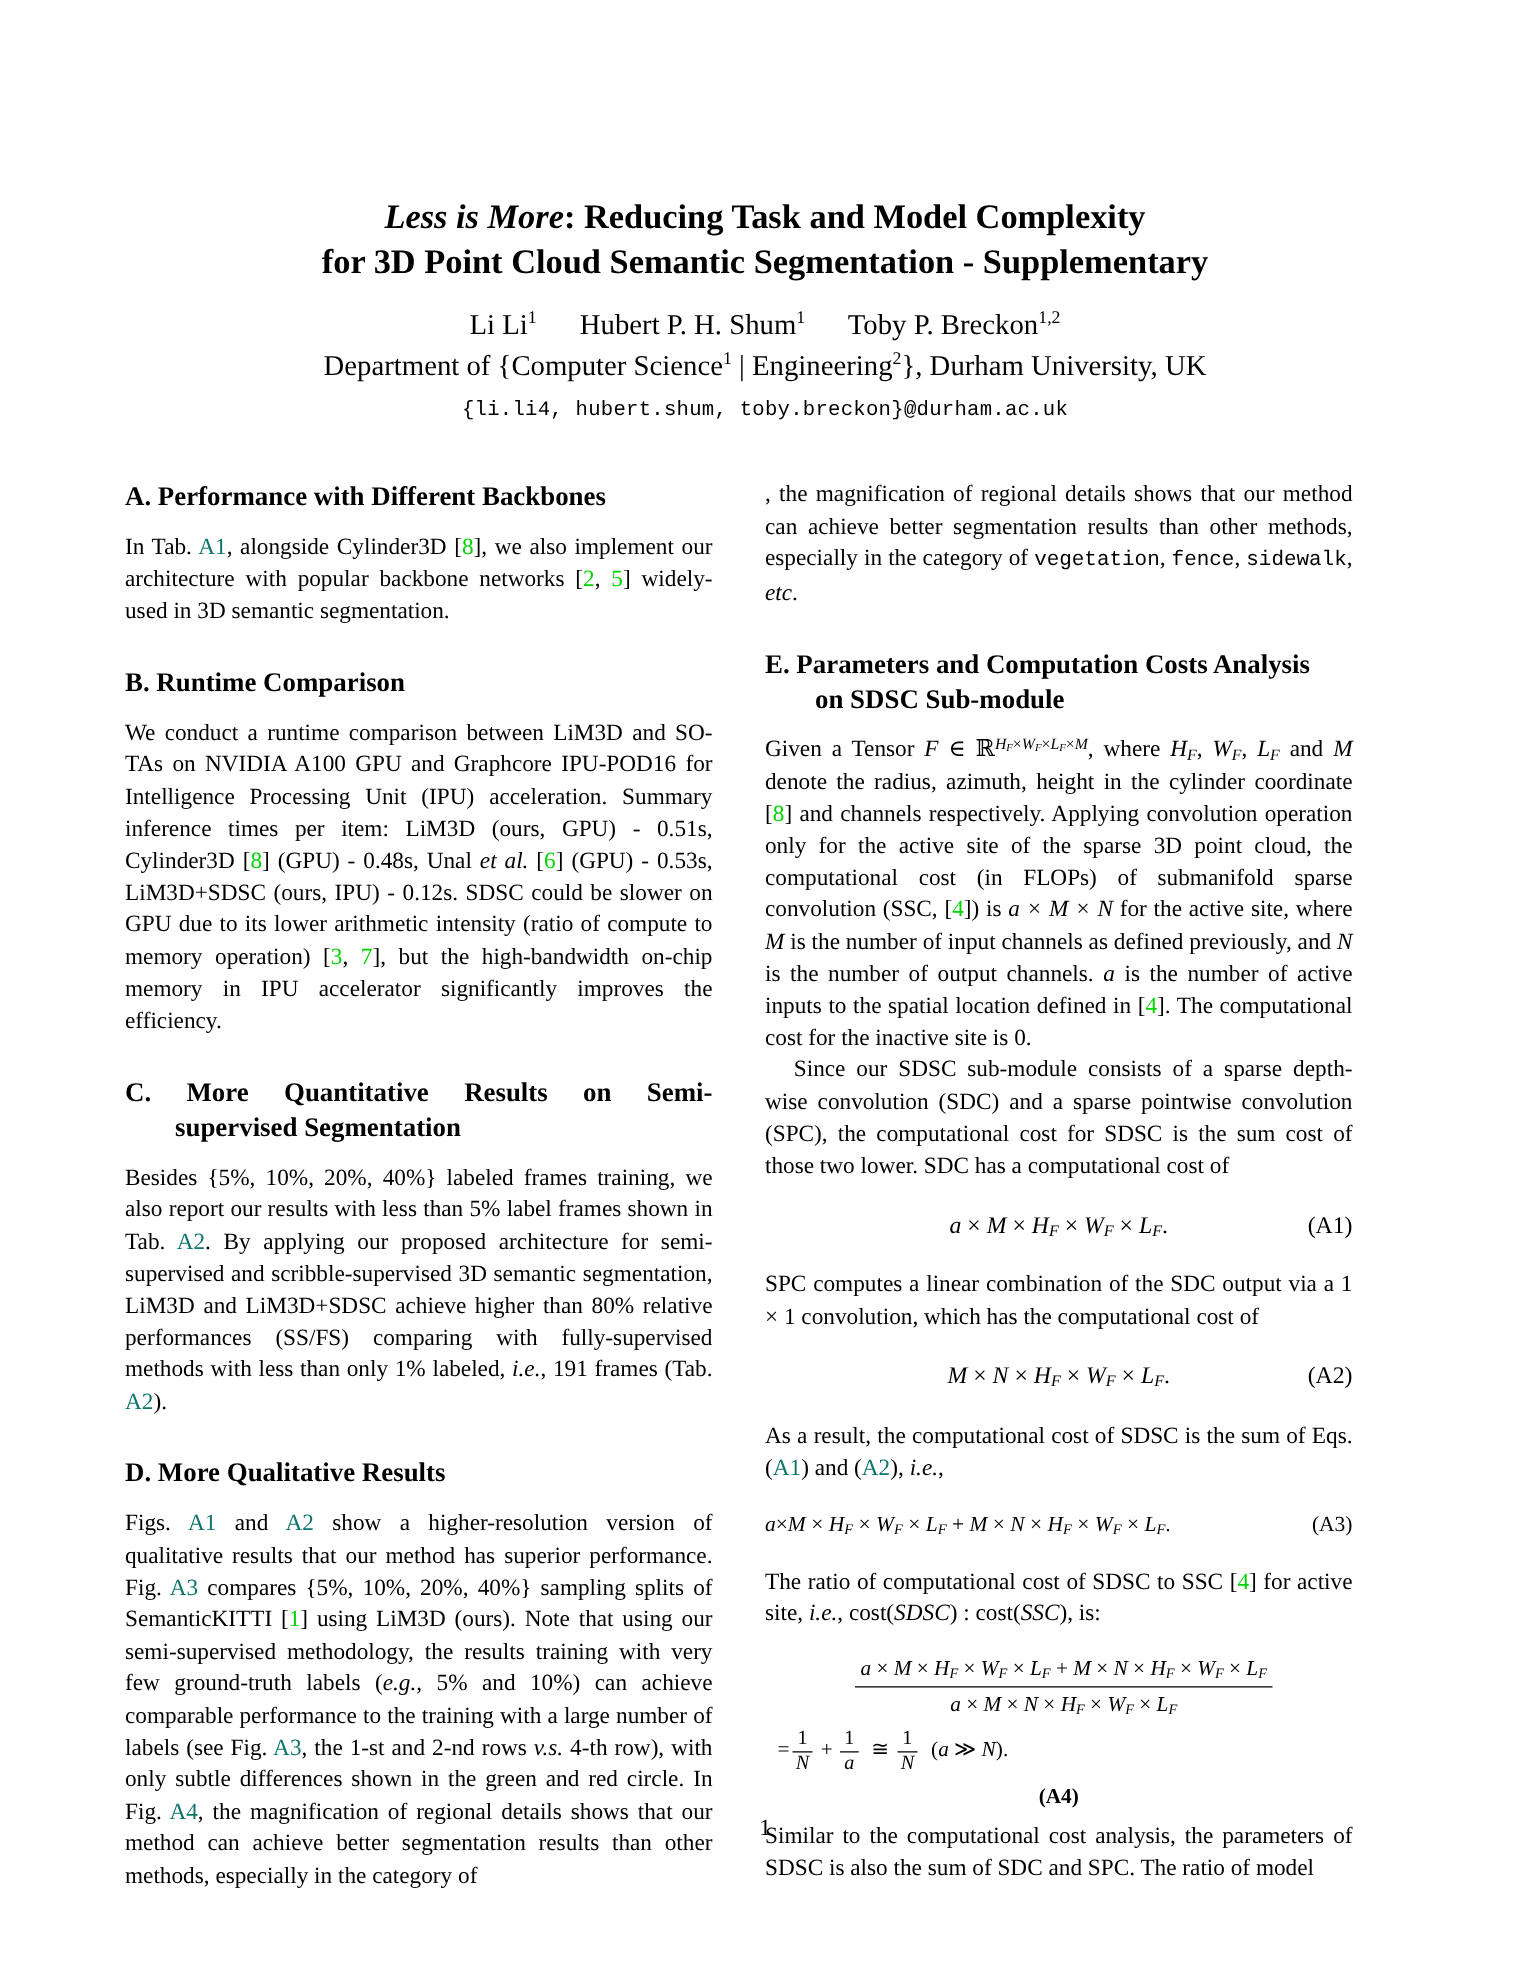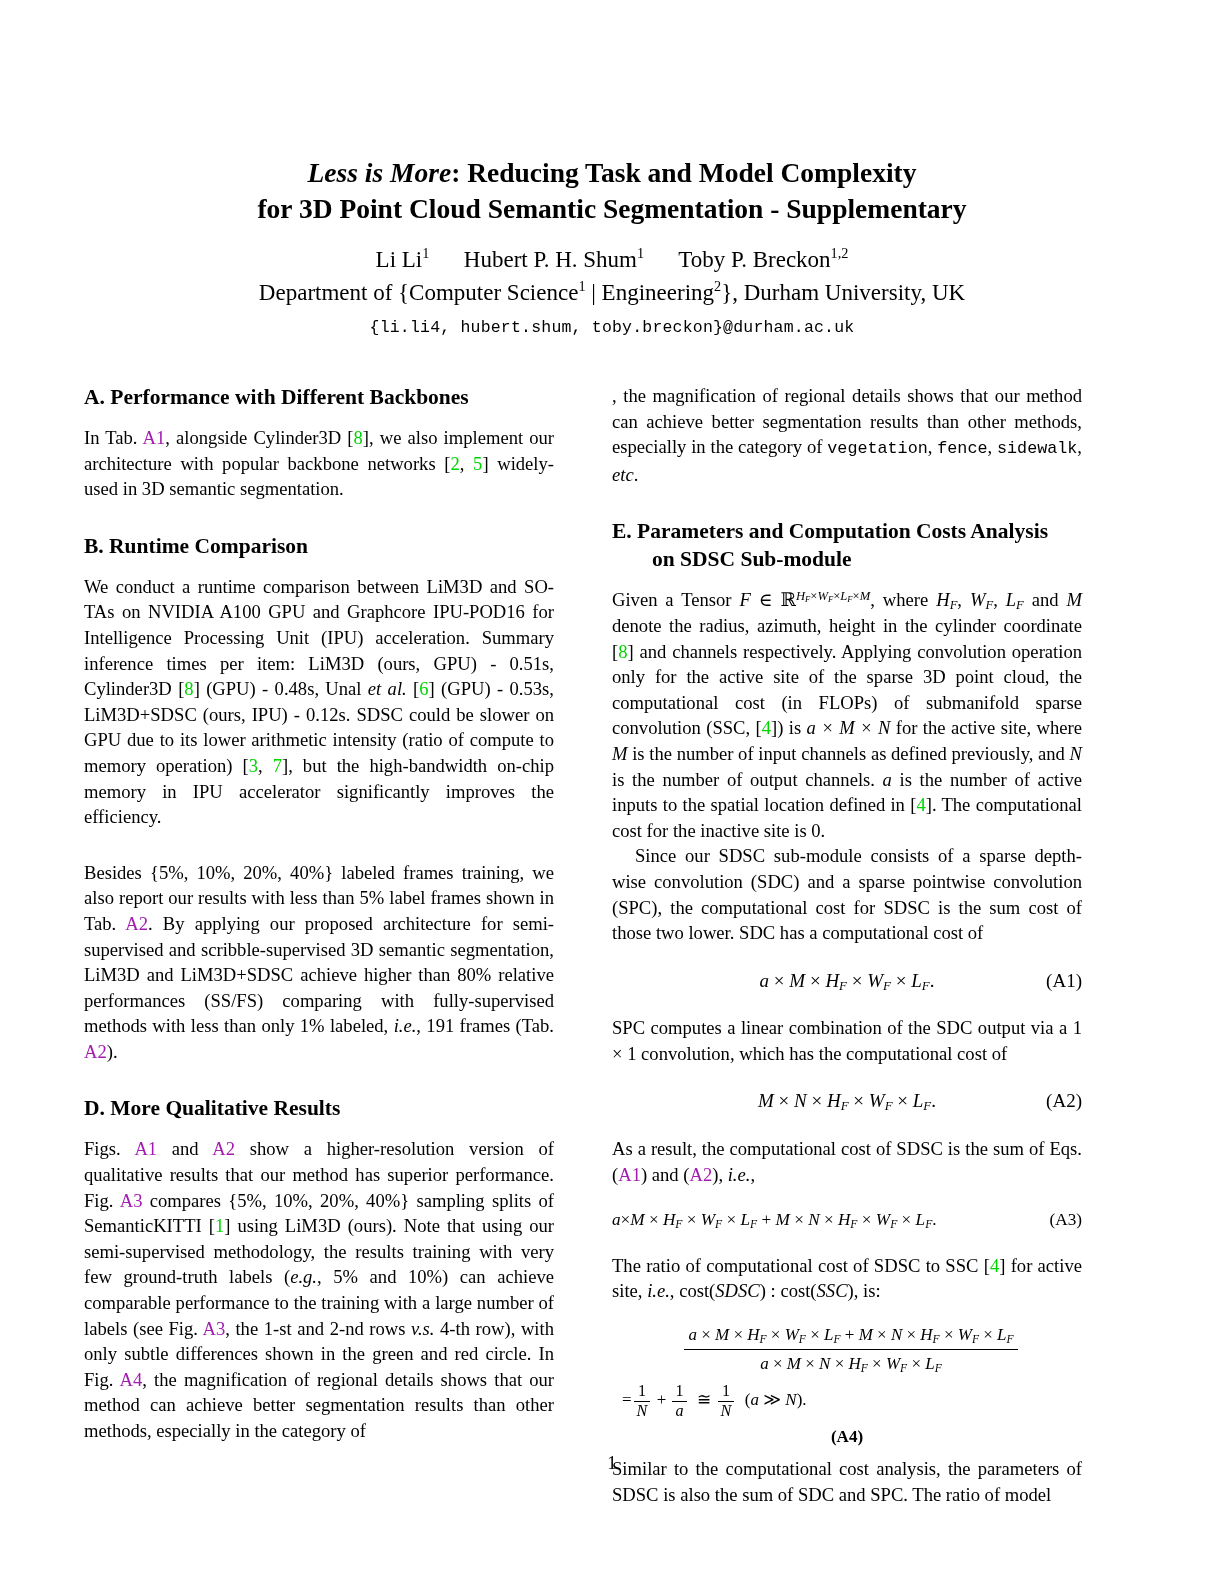--- a/index.html
+++ b/index.html
@@ -63,21 +63,21 @@
   
   .col {
     position: absolute;
     top: 383px;
     width: 470px;
     font-size: 18.6px;
     line-height: 25.6px;
     text-align: justify;
     text-justify: inter-word;
   }
-  .col-left  { left: 84px; }
+  .col-left  { left: 100px; }
   .col-right { left: 612px; }
 
   h2.sec {
     font-size: 21.5px;
     font-weight: bold;
     line-height: 28px;
     margin: 0 0 14px 0;
     text-align: left;
   }
   h2.sec.spread {
@@ -94,21 +94,21 @@
   .sec-gap { margin-top: 30px; }
 
   p.body {
     margin: 0 0 0 0;
     text-align: justify;
     hyphens: none;
   }
   p.body + p.body { margin-top: 0; }
   p.indent { text-indent: 23px; }
 
-  .ref  { color: #a21caf; }
+  .ref  { color: #0f766e; }
   .cite { color: #00d400; }
   .it   { font-style: italic; }
   .mono {
     font-family: "Liberation Mono", "DejaVu Sans Mono", monospace;
     font-size: 0.90em;
   }
 
   
   .math { font-family: "Liberation Serif", "DejaVu Serif", serif; }
   .mi { font-style: italic; }
@@ -244,20 +244,21 @@
     <h2 class="sec first">A. Performance with Different Backbones</h2>
 
     <p class="body"><span>In Tab. </span><span class="ref">A1</span><span>, alongside Cylinder3D [</span><span class="cite">8</span><span>], we also implement our architecture with popular backbone networks [</span><span class="cite">2</span>, <span class="cite">5</span><span>] widely-used in 3D semantic segmentation.</span></p>
 
     <div class="sec-gap"></div>
     <h2 class="sec">B. Runtime Comparison</h2>
 
     <p class="body"><span>We conduct a runtime comparison between LiM3D and SO-TAs on NVIDIA A100 GPU and Graphcore IPU-POD16 for Intelligence Processing Unit (IPU) acceleration. Summary inference times per item: LiM3D (ours, GPU) - 0.51s, Cylinder3D [</span><span class="cite">8</span><span>] (GPU) - 0.48s, Unal </span><span class="it">et al.</span><span> [</span><span class="cite">6</span><span>] (GPU) - 0.53s, LiM3D+SDSC (ours, IPU) - 0.12s. SDSC could be slower on GPU due to its lower arithmetic intensity (ratio of compute to memory operation) [</span><span class="cite">3</span>, <span class="cite">7</span><span>], but the high-bandwidth on-chip memory in IPU accelerator significantly improves the efficiency.</span></p>
 
     <div class="sec-gap"></div>
+    <h2 class="sec spread"><span>C.   More   Quantitative   Results   on   Semi-</span><span class="ind2">supervised Segmentation</span></h2>
 
     <p class="body"><span>Besides {5%, 10%, 20%, 40%} labeled frames training, we also report our results with less than 5% label frames shown in Tab. </span><span class="ref">A2</span><span>. By applying our proposed architecture for semi-supervised and scribble-supervised 3D semantic segmentation, LiM3D and LiM3D+SDSC achieve higher than 80% relative performances (SS/FS) comparing with fully-supervised methods with less than only 1% labeled, </span><span class="it">i.e.</span><span>, 191 frames (Tab. </span><span class="ref">A2</span><span>).</span></p>
 
     <div class="sec-gap"></div>
     <h2 class="sec">D. More Qualitative Results</h2>
 
     <p class="body"><span>Figs. </span><span class="ref">A1</span><span> and </span><span class="ref">A2</span><span> show a higher-resolution version of qualitative results that our method has superior performance. Fig. </span><span class="ref">A3</span><span> compares {5%, 10%, 20%, 40%} sampling splits of SemanticKITTI [</span><span class="cite">1</span><span>] using LiM3D (ours). Note that using our semi-supervised methodology, the results training with very few ground-truth labels (</span><span class="it">e.g.</span><span>, 5% and 10%) can achieve comparable performance to the training with a large number of labels (see Fig. </span><span class="ref">A3</span><span>, the 1-st and 2-nd rows </span><span class="it">v.s.</span><span> 4-th row), with only subtle differences shown in the green and red circle. In Fig. </span><span class="ref">A4</span><span>, the magnification of regional details shows that our method can achieve better segmentation results than other methods, especially in the category of </span></p>
 
   </div>
 

